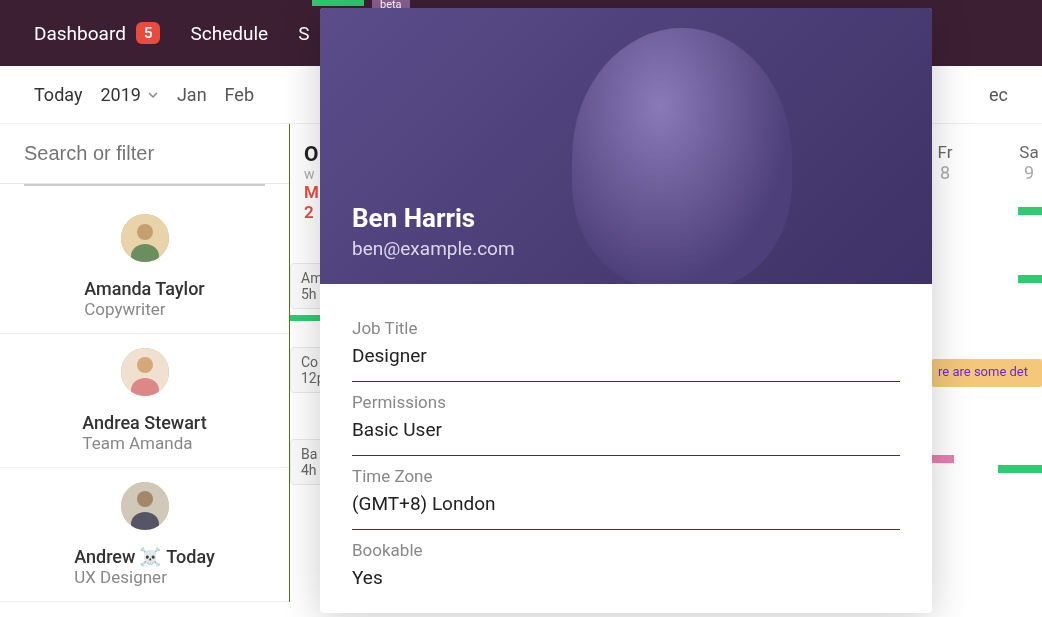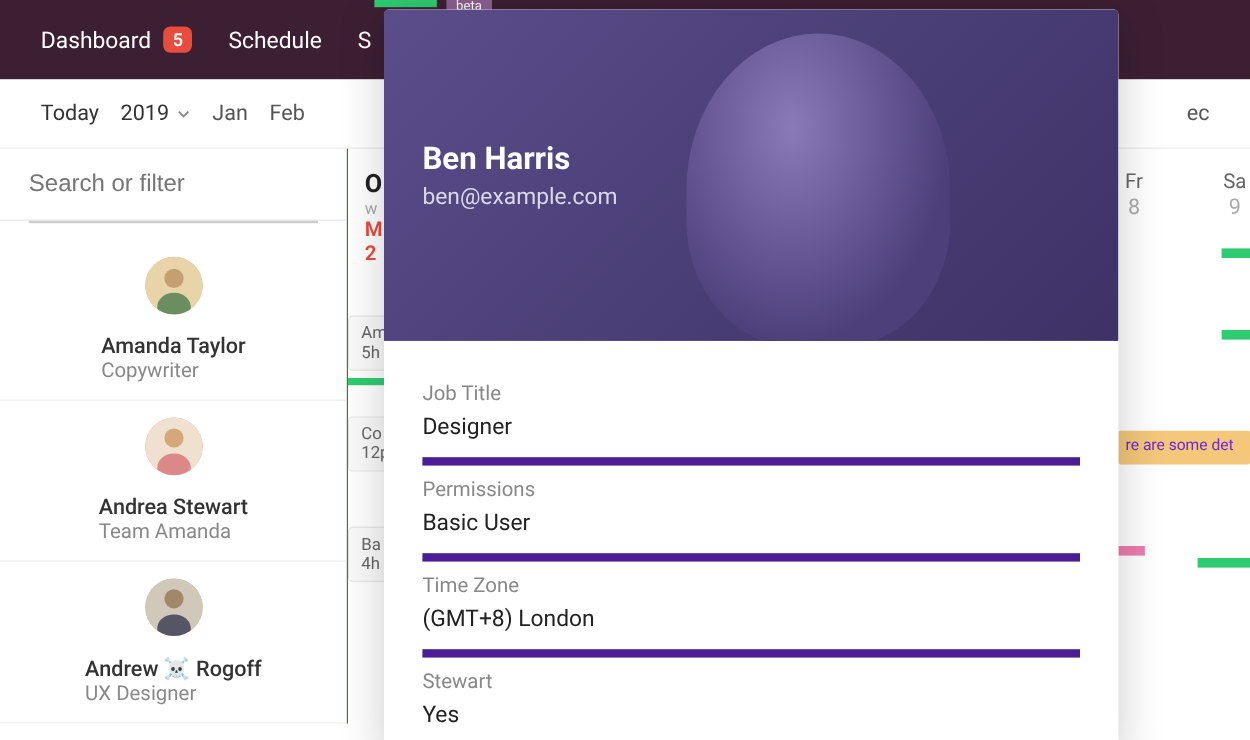--- a/index.html
+++ b/index.html
@@ -40,27 +40,27 @@
 .right-col { position: absolute; right: 0; top: 0; width: 110px; padding-top: 18px; }
 .day-head { display: flex; gap: 58px; font-size: 17px; color: #666; }
 .day-head .col { text-align: center; width: 30px; }
 .day-head .num { color: #aaa; font-size: 18px; }
 .right-events { margin-top: 24px; }
 .event-green { background: #2ecc71; height: 8px; width: 24px; margin: 8px 0 0 auto; }
 .event-orange { background: #f4c77a; height: 28px; width: 110px; margin-top: 76px; font-size: 13px; color: #6d28d9; padding: 5px 6px; border-radius: 2px; white-space: nowrap; overflow: hidden; }
 .event-pink { background: #ec7caf; height: 8px; width: 22px; margin-top: 68px; }
 
 .modal { position: absolute; top: 8px; left: 320px; width: 612px; background: #fff; box-shadow: 0 6px 40px rgba(0,0,0,0.2); border-radius: 4px; overflow: hidden; z-index: 10; }
-.modal-header { height: 276px; background: #4d3f7a; position: relative; overflow: hidden; color: #fff; display: flex; flex-direction: column; justify-content: center; padding: 24px 32px; }
+.modal-header { height: 276px; background: #4d3f7a; position: relative; overflow: hidden; color: #fff; display: flex; flex-direction: column; justify-content: flex-end; padding: 24px 32px; }
 .astronaut { position: absolute; inset: 0; background: linear-gradient(135deg, #5a4d8a 0%, #3d3166 100%); }
 .astronaut::before { content: ""; position: absolute; top: 20px; right: 140px; width: 220px; height: 260px; background: radial-gradient(ellipse at 40% 30%, #8a7bb8 0%, #4d3f7a 70%); border-radius: 50% 50% 40% 40%; }
 .modal-name { position: relative; font-size: 26px; font-weight: 700; }
 .modal-email { position: relative; font-size: 19px; color: #dcd8ea; margin-top: 4px; }
 .modal-body { padding: 24px 32px; }
-.field { border-bottom: 7px solid #4c1d95; padding: 10px 0 14px; }
+.field { border-bottom: 1px solid #4c1d95; padding: 10px 0 14px; }
 .field-label { font-size: 17px; color: #888; margin-bottom: 6px; }
 .field-value { font-size: 19px; color: #222; }
 </style>
 </head>
 <body>
 
 <div class="topbar">
   <div class="topbar-accent"></div>
   <div class="badge-beta">beta</div>
   <div class="topbar-item">
@@ -128,21 +128,21 @@
     </div>
     <div class="person">
       <div class="avatar">
           <svg viewBox="0 0 48 48">
             <circle cx="24" cy="24" r="24" fill="#d0c8b8"></circle>
             <circle cx="24" cy="17" r="8" fill="#a08868"></circle>
             <ellipse cx="24" cy="42" rx="14" ry="12" fill="#556"></ellipse>
           </svg>
         </div>
       <div>
-        <div class="person-name">Andrew ☠️ Rogoff</div>
+        <div class="person-name">Andrew ☠️ Today</div>
         <div class="person-role">UX Designer</div>
       </div>
     </div>
   </div>
 
   <div class="schedule-area">
     <div class="month-title">O</div>
     <div class="week-label">w</div>
     <div class="red-day">M</div>
     <div class="red-day">2</div>
@@ -199,17 +199,17 @@
     </div>
     <div class="field">
       <div class="field-label">Permissions</div>
       <div class="field-value">Basic User</div>
     </div>
     <div class="field">
       <div class="field-label">Time Zone</div>
       <div class="field-value">(GMT+8) London</div>
     </div>
     <div class="field" style="border-bottom:none; padding-bottom:0;">
-      <div class="field-label">Stewart</div>
+      <div class="field-label">Bookable</div>
       <div class="field-value">Yes</div>
     </div>
   </div>
 </div>
 
 </body></html>

